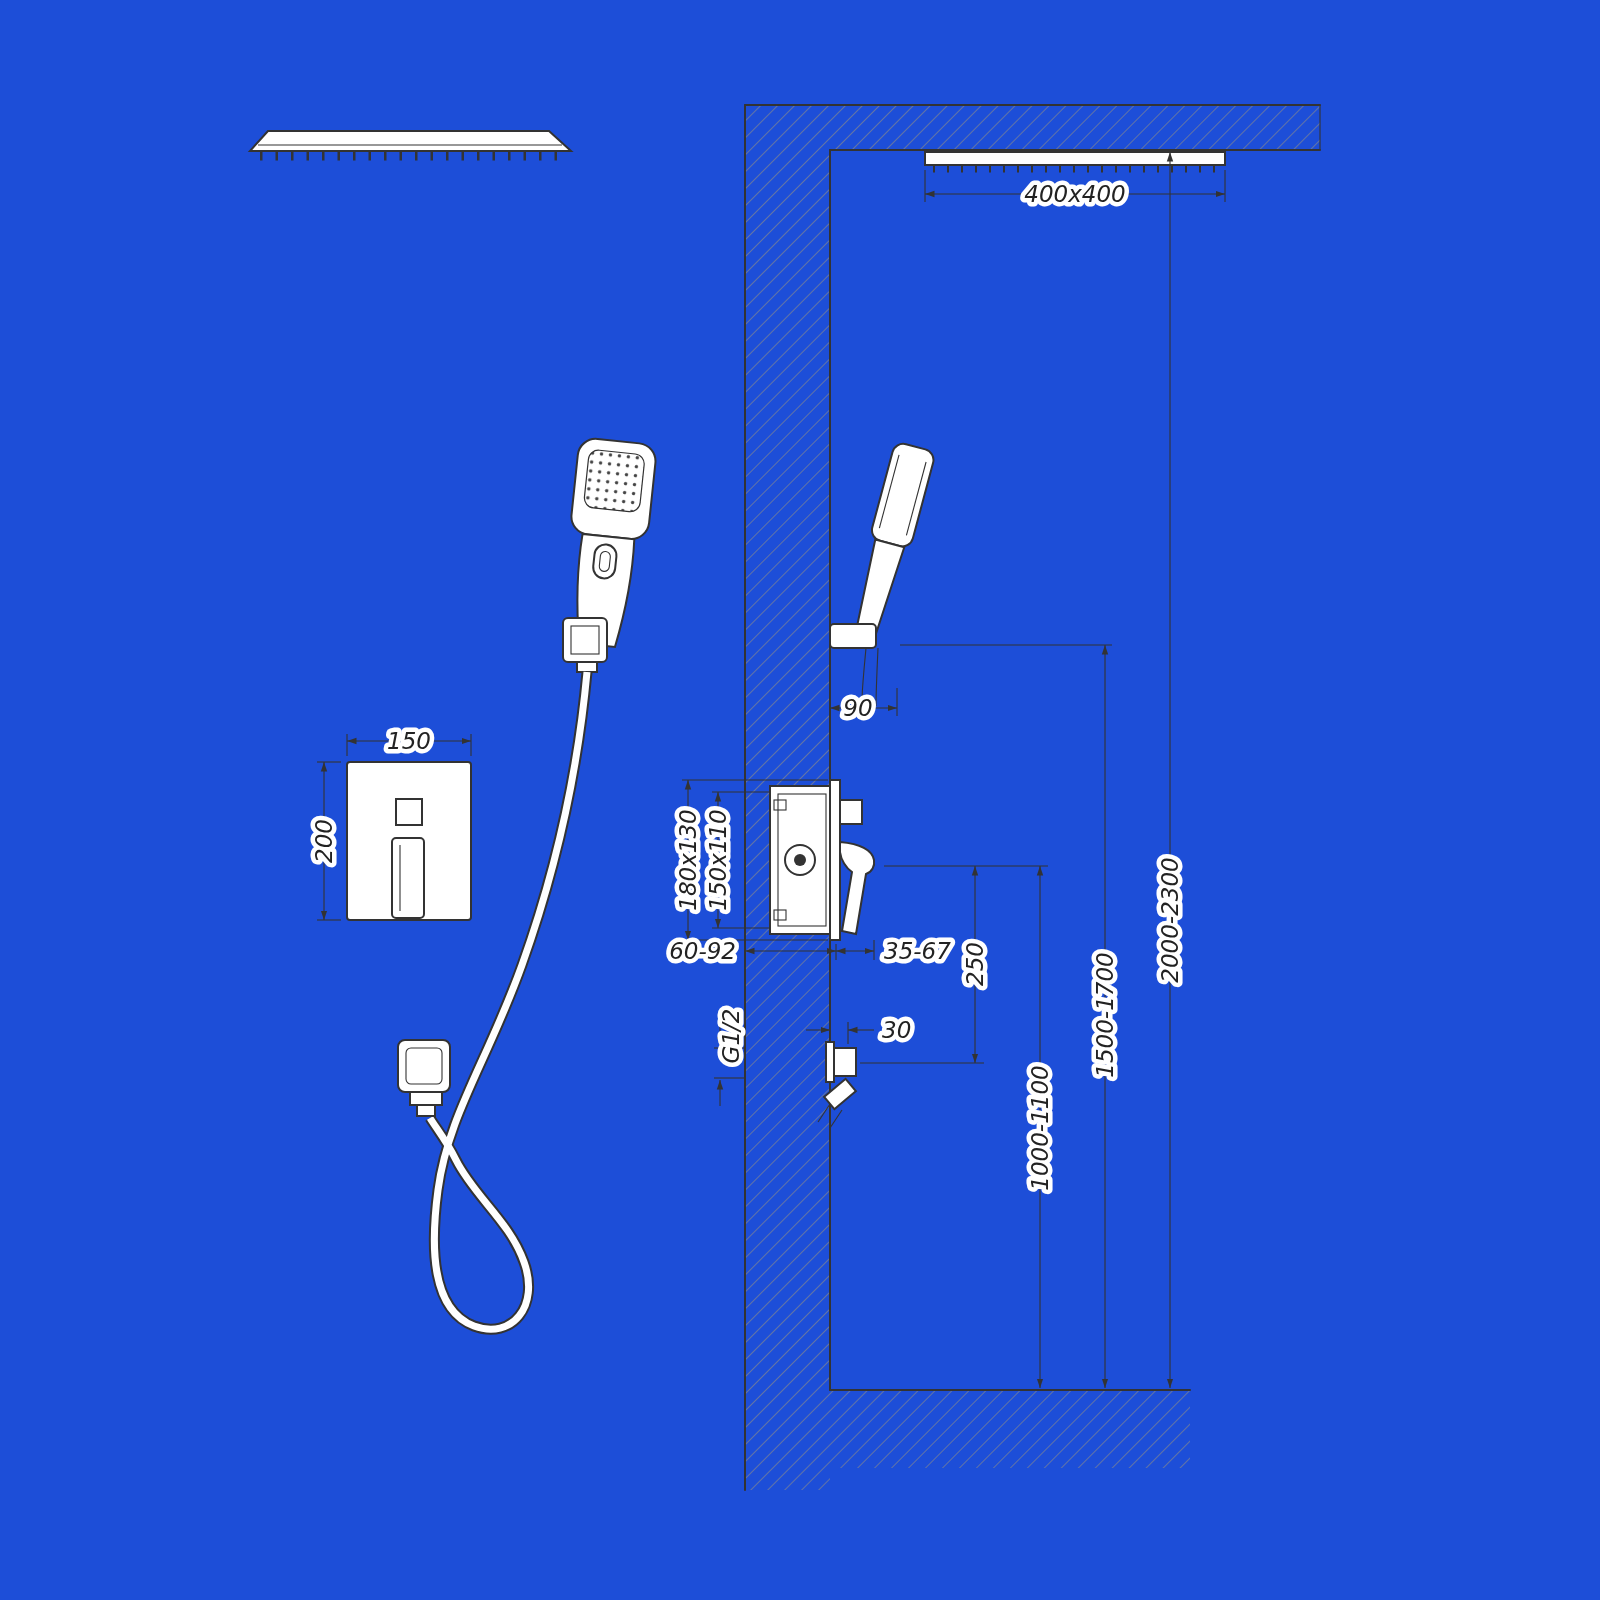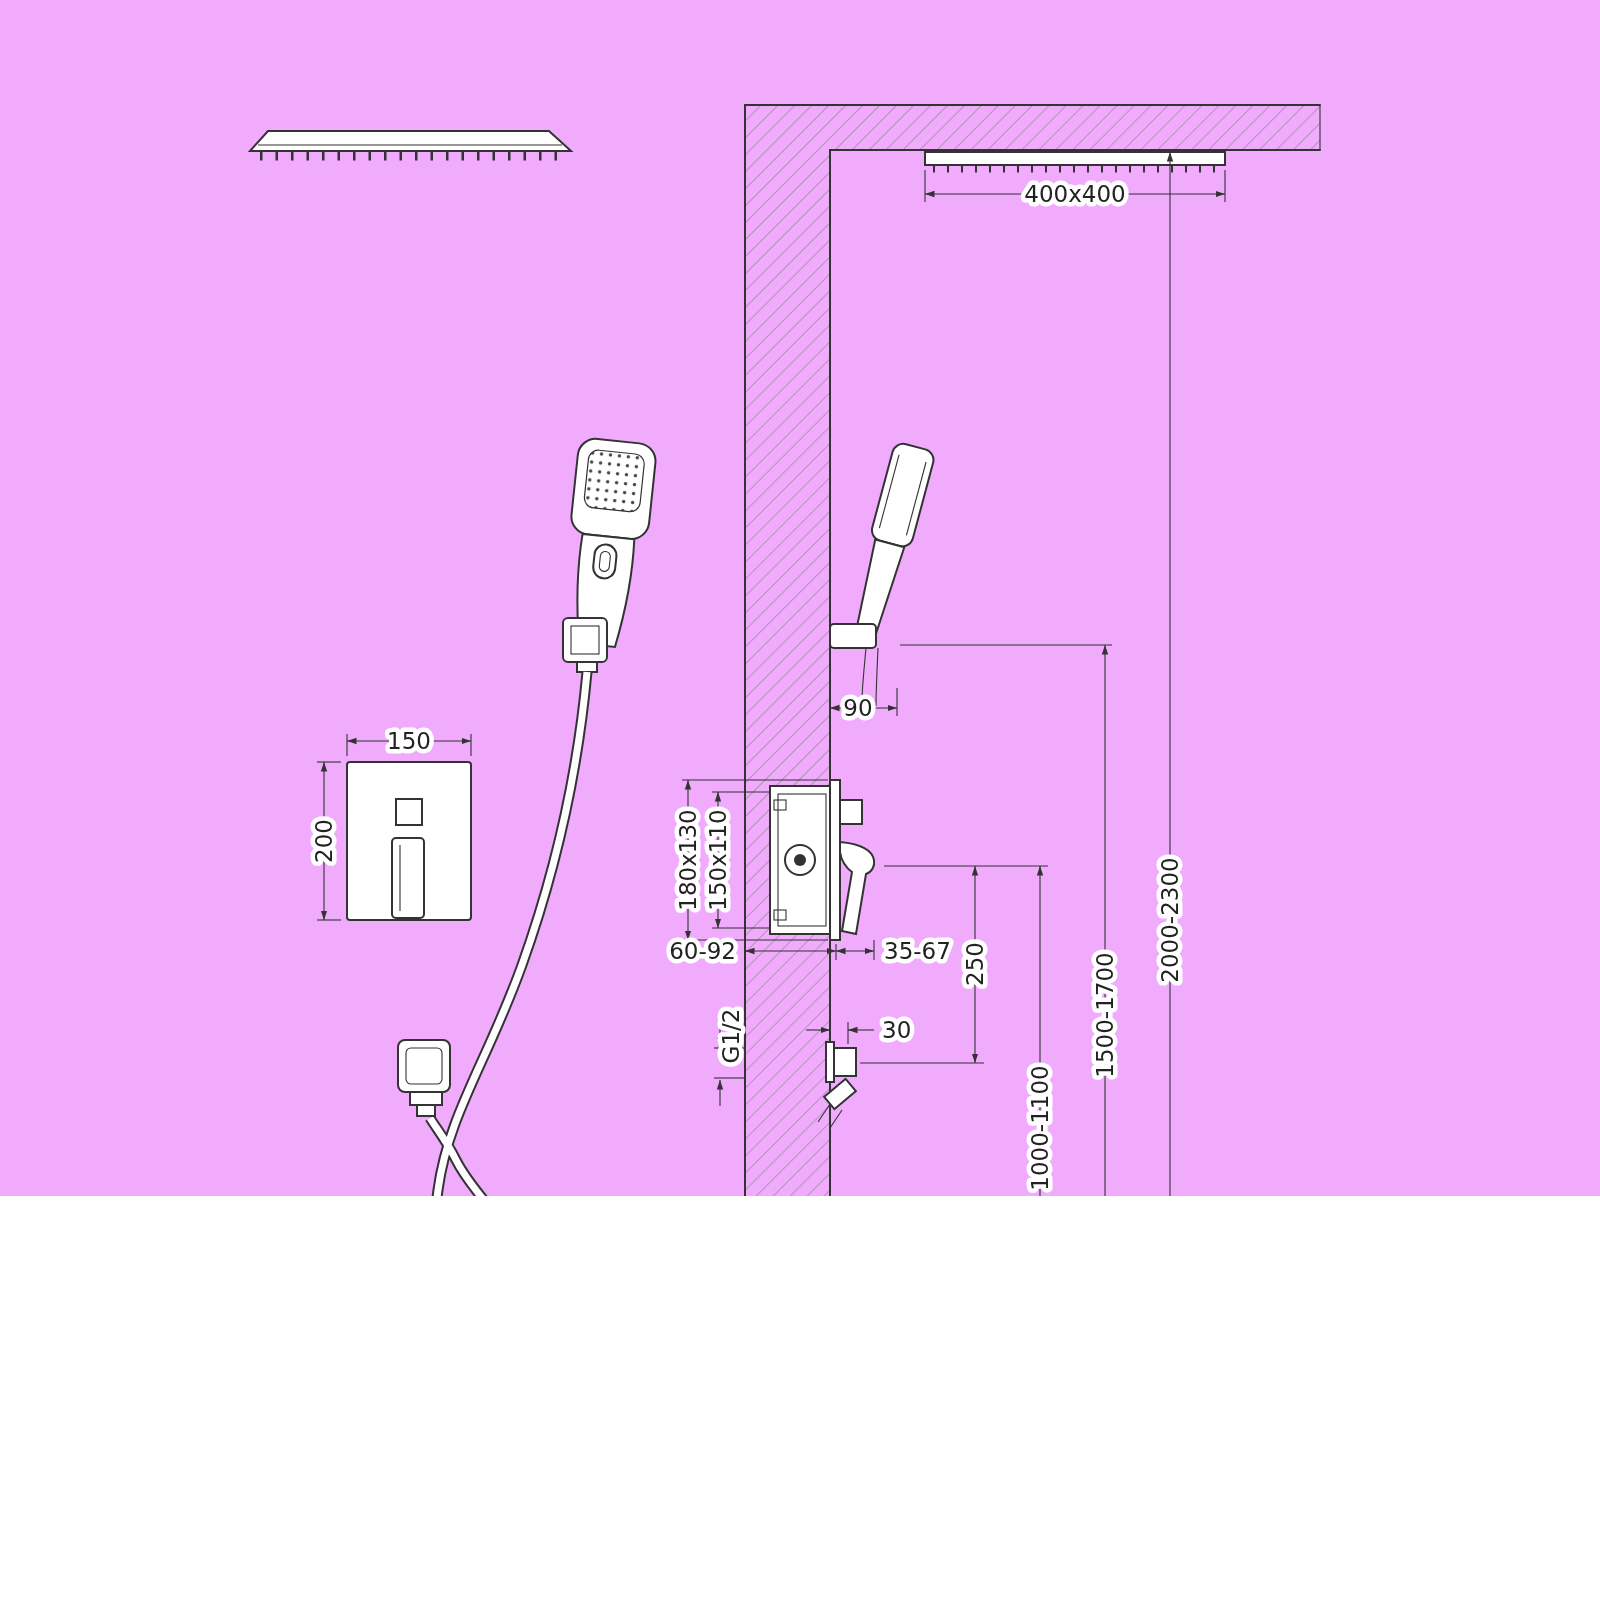--- a/index.html
+++ b/index.html
@@ -1,16 +1,16 @@
 <!DOCTYPE html>
 <html><head>
 <meta charset="utf-8">
 <style>
   html,body{margin:0;padding:0;background:#fff;}
-  .canvas{width:1600px;height:1196px;background:#f0abfc;position:relative;overflow:hidden;}
+  .canvas{width:1600px;height:1600px;background:#1d4ed8;position:relative;overflow:hidden;font-style:italic;}
   svg{display:block;}
   .ln{stroke:#333;stroke-width:2;fill:none;stroke-linecap:round;}
   .lnf{stroke:#333;stroke-width:2;fill:#fff;}
   .thin{stroke:#333;stroke-width:1.1;fill:none;}
   .dim{stroke:#333;stroke-width:1.1;fill:none;}
   .hatched{fill:url(#hatch);stroke:none;}
   text.dim-label{
     font-family:"DejaVu Sans","Liberation Sans",sans-serif;
     font-size:23px;fill:#222;
     text-anchor:middle;dominant-baseline:central;

